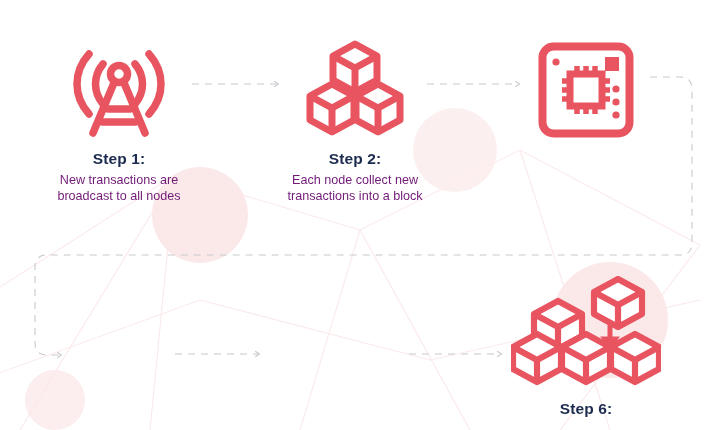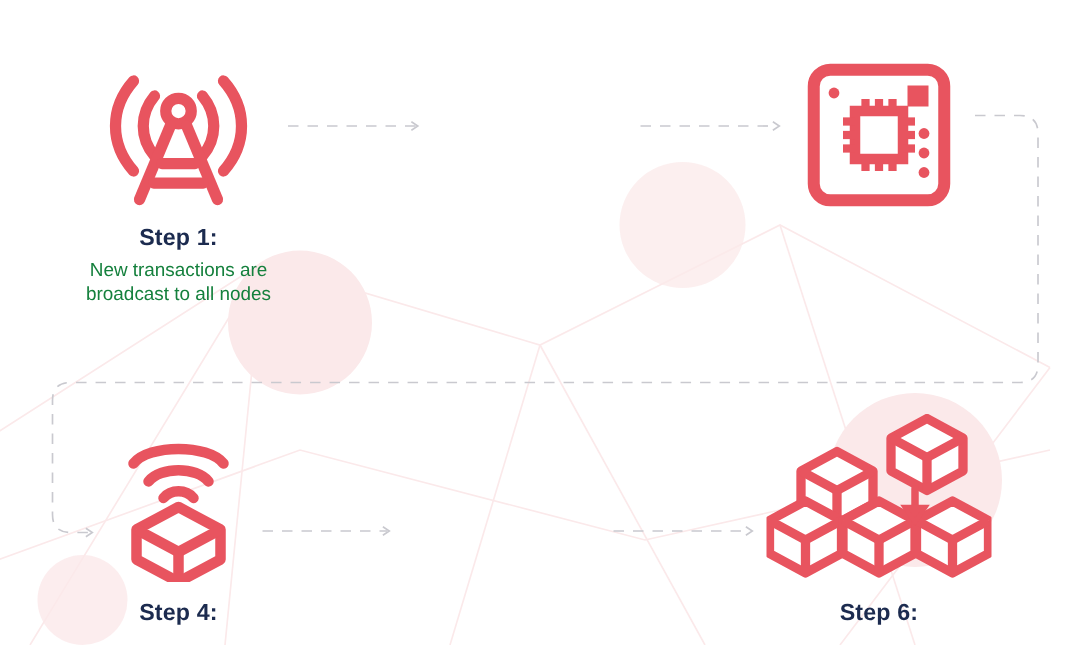--- a/index.html
+++ b/index.html
@@ -30,21 +30,21 @@
   .step-title{
     font-size:15.5px;
     font-weight:bold;
     color:#1c2b4f;
     letter-spacing:.1px;
     margin-top:12px;
   }
   .step-desc{
     font-size:12.6px;
     line-height:15.6px;
-    color:#15803d;
+    color:#701a75;
     margin-top:5px;
     white-space:pre-line;
   }
 
   
   #step-1{left:14px;top:18px;}
   #step-2{left:250px;top:18px;}
   #step-3{left:481px;top:18px;}
   #step-4{left:14px;top:278px;}
   #step-5{left:250px;top:278px;}
@@ -108,20 +108,40 @@
           <path d="M41 71 L 63 71"></path>
           <path d="M35.5 84 L 68.5 84"></path>
         </g>
       </svg>
     </div>
     <div class="step-title">Step 1:</div>
     <div class="step-desc">New transactions are
 broadcast to all nodes</div>
   </div>
 
+  <div class="step" id="step-2">
+    <div class="icon-box">
+      <svg width="102" height="100" viewBox="0 0 102 100" xmlns="http://www.w3.org/2000/svg">
+        <g fill="#fff" stroke="#e8545f" stroke-width="7" stroke-linejoin="round">
+          <path d="M51 6 L 73 18 L 73 42 L 51 54 L 29 42 L 29 18 Z"></path>
+          <path d="M29 18 L 51 30 L 73 18"></path>
+            <path d="M51 30 L 51 54"></path>
+          <path d="M28 46 L 50 58 L 50 82 L 28 94 L 6 82 L 6 58 Z"></path>
+          <path d="M6 58 L 28 70 L 50 58"></path>
+            <path d="M28 70 L 28 94"></path>
+          <path d="M74 46 L 96 58 L 96 82 L 74 94 L 52 82 L 52 58 Z"></path>
+          <path d="M52 58 L 74 70 L 96 58"></path>
+            <path d="M74 70 L 74 94"></path>
+        </g>
+      </svg>
+    </div>
+    <div class="step-title">Step 2:</div>
+    <div class="step-desc">Each node collect new
+transactions into a block</div>
+  </div>
 
   <div class="step" id="step-3">
     <div class="icon-box">
       <svg width="96" height="96" viewBox="0 0 96 96" xmlns="http://www.w3.org/2000/svg">
         <rect x="4.5" y="4.5" width="87" height="87" rx="11" fill="none" stroke="#e8545f" stroke-width="8"></rect>
         <rect x="32" y="32" width="32" height="32" fill="none" stroke="#e8545f" stroke-width="7"></rect>
         <g stroke="#e8545f" stroke-width="5.5" stroke-linecap="butt">
           <path d="M39 24 L 39 32"></path>
             <path d="M48 24 L 48 32"></path>
             <path d="M57 24 L 57 32"></path>
@@ -137,38 +157,20 @@
         </g>
         <rect x="67" y="15" width="14" height="14" fill="#e8545f"></rect>
         <circle cx="18" cy="20" r="3.6" fill="#e8545f"></circle>
         <circle cx="78" cy="47" r="3.6" fill="#e8545f"></circle>
         <circle cx="78" cy="60" r="3.6" fill="#e8545f"></circle>
         <circle cx="78" cy="73" r="3.6" fill="#e8545f"></circle>
       </svg>
     </div>
   </div>
 
-  <div class="step" id="step-4">
-    <div class="icon-box">
-      <svg width="78" height="104" viewBox="0 0 78 104" xmlns="http://www.w3.org/2000/svg">
-        <g fill="none" stroke="#e8545f" stroke-width="7" stroke-linecap="round">
-          <path d="M9 25 C 19 12 59 12 69 25"></path>
-          <path d="M19 37 C 27 27 51 27 59 37"></path>
-          <path d="M29 48 C 34 42 44 42 49 48"></path>
-        </g>
-        <g fill="#fff" stroke="#e8545f" stroke-width="7" stroke-linejoin="round">
-          <path d="M39 54 L 67 69 L 67 89 L 39 104 L 11 89 L 11 69 Z"></path>
-          <path d="M11 69 L 39 84 L 67 69"></path>
-            <path d="M39 84 L 39 104"></path>
-        </g>
-      </svg>
-    </div>
-    <div class="step-title">Step 4:</div>
-    <div class="step-desc"></div>
-  </div>
 
 
   <div class="step" id="step-6">
     <div class="icon-box">
       <svg width="150" height="112" viewBox="0 0 150 112" xmlns="http://www.w3.org/2000/svg">
         <g fill="#fff" stroke="#e8545f" stroke-width="6.2" stroke-linejoin="round">
 
           <path d="M107 3 L 131 16 L 131 38 L 107 51 L 83 38 L 83 16 Z"></path>
           <path d="M83 16 L 107 29 L 131 16"></path>
             <path d="M107 29 L 107 51"></path>

